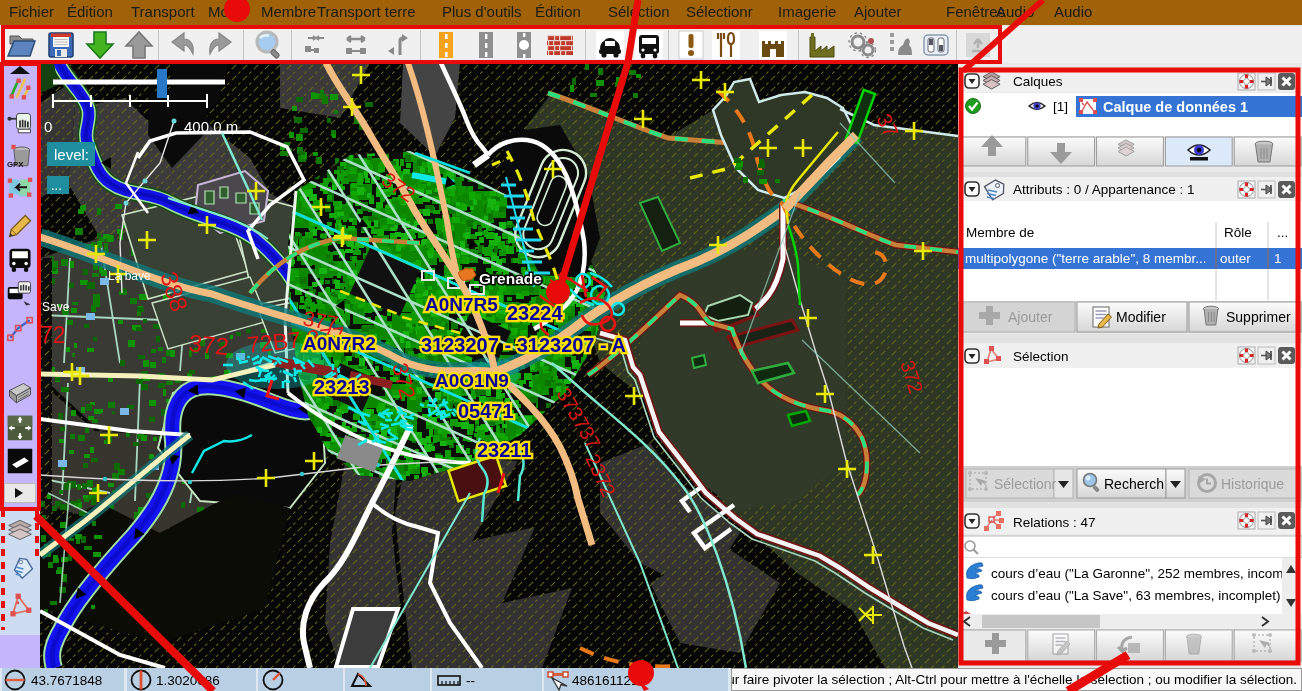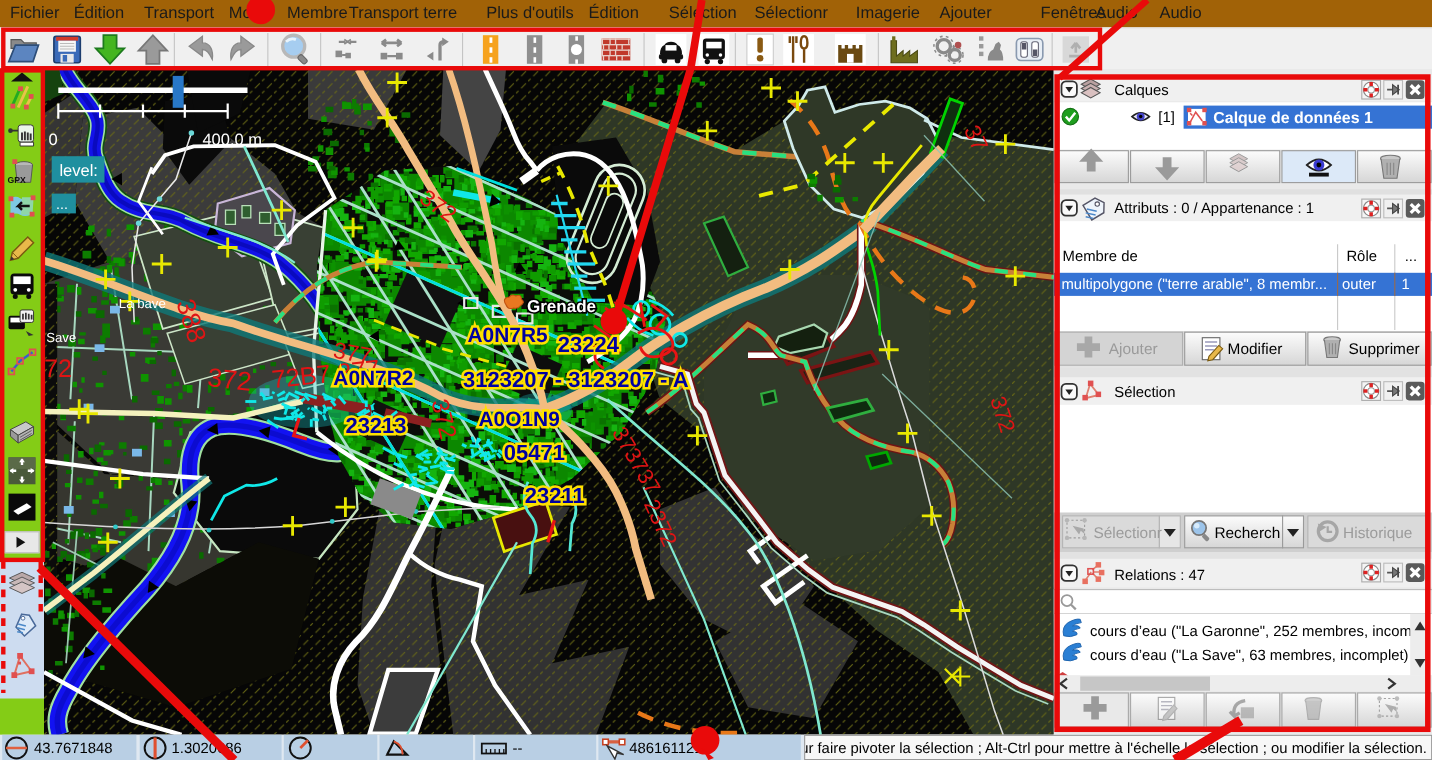--- a/index.html
+++ b/index.html
@@ -1,21 +1,21 @@
 <!DOCTYPE html>
 <html><head><meta charset="utf-8"><style>
 *{margin:0;padding:0;box-sizing:border-box}
 html,body{width:1302px;height:691px}
 body{font-family:"Liberation Sans",sans-serif;position:relative;overflow:hidden;background:#ececec}
 .menubar{position:absolute;left:0;top:0;width:1302px;height:25px;background:#a16207}
 .mi{position:absolute;top:3px;font-size:15px;color:#1a1a1a}
 .toolbar{position:absolute;left:0;top:25px;width:1302px;height:38px;background:#f0f0f0;border-top:1px solid #e5e5e5}
 .tb{position:absolute;top:3px;width:32px;height:32px}
 .tsep{position:absolute;top:4px;width:1px;height:30px;background:#c4c4c4}
-.leftbar{position:absolute;left:0;top:63px;width:40px;height:605px;background:#84cc16}
+.leftbar{position:absolute;left:0;top:63px;width:40px;height:605px;background:#c4b5fd}
 .lbi{position:absolute;left:6px;width:28px;height:28px}
 .rp{position:absolute;left:958px;top:63px;width:400px;height:605px;background:#e9e9e9;font-size:13px}
 .statusbar{position:absolute;left:0;top:668px;width:1302px;height:23px;background:#dfe8f1}
 .ss{position:absolute;top:0px;height:23px;background:#b9cfe4;color:#000;font-size:13.5px}
 .ssw{position:absolute;top:0;height:23px;background:#f7f7f7;border:1px solid #999;font-size:13.5px;color:#000;white-space:nowrap;overflow:hidden}
 svg{display:block}
 </style></head><body>
 <div class="menubar">
     <span class="mi" style="left:9px">Fichier</span>
     <span class="mi" style="left:67px">Édition</span>

